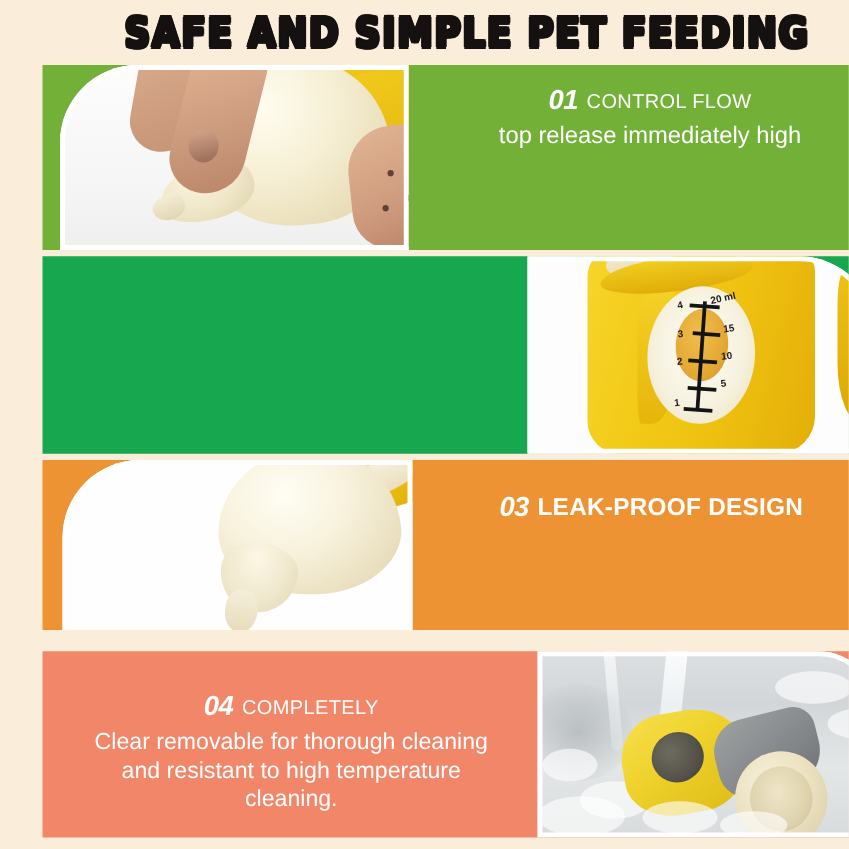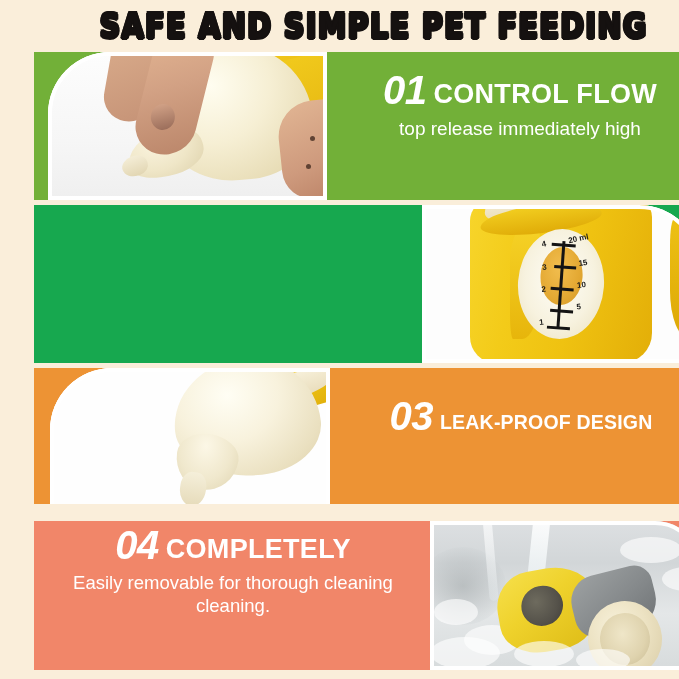--- a/index.html
+++ b/index.html
@@ -52,29 +52,29 @@
   .frame-1{border:4px solid #FFFFFF;border-top-left-radius:62px;}
   .frame-2{border:4px solid #FFFFFF;border-top-right-radius:62px;}
   .frame-3{border:4px solid #FFFFFF;border-top-left-radius:62px;}
   .frame-4{border:4px solid #FFFFFF;border-top-right-radius:46px;}
 
   
   .txt{position:absolute;color:#FFFFFF;text-align:center;}
   .t1{left:300px;top:16px;width:372px;}
   .t2{left:8px;top:18px;width:378px;}
   .t3{left:302px;top:26px;width:370px;}
-  .t4{left:8px;top:2px;width:382px;}
+  .t4{left:8px;top:32px;width:382px;}
 
   .head{line-height:1.12;margin:0 0 2px 0;}
   .num{
-    font-weight:700;font-style:italic;font-size:40px;
+    font-weight:700;font-style:italic;font-size:22px;
     letter-spacing:-0.5px;vertical-align:-1px;
     display:inline-block;margin-right:7px;
   }
-  .htext{font-weight:700;font-size:27px;letter-spacing:0.3px;}
+  .htext{font-weight:400;font-size:16px;letter-spacing:0.3px;}
   .htext-sm{font-weight:700;font-size:19.5px;letter-spacing:0.2px;}
   .head2{font-weight:700;font-size:21px;letter-spacing:0.3px;line-height:1.12;margin:0;}
   .desc{font-size:19px;line-height:1.26;margin:4px 0 0 0;font-weight:400;}
   .desc-sm{font-size:18.5px;line-height:1.25;margin:3px 0 0 0;font-weight:400;}
 
   
   .p1-bg{position:absolute;inset:0;background:
       linear-gradient(180deg,#FDFDFD 0%,#F6F6F6 60%,#EFEFEF 100%);}
   .p1-yellow{
     position:absolute;left:132px;top:-18px;width:176px;height:86px;
@@ -359,19 +359,20 @@
       <div class="p4-foam" style="left:84px;top:120px;width:60px;height:26px;"></div>
       <div class="p4-foam" style="left:146px;top:128px;width:54px;height:22px;"></div>
       <div class="frame frame-4"></div>
     </div>
 
     <div class="txt t4">
       <div class="head">
         <span class="num">04</span><span class="htext">COMPLETELY</span>
       </div>
       <div class="desc-sm">
-        <div>Easily removable for thorough cleaning</div>
+        <div>Clear removable for thorough cleaning</div>
+        <div>and resistant to high temperature</div>
         <div>cleaning.</div>
       </div>
     </div>
   </div>
 
 </div>
 
 </body></html>

